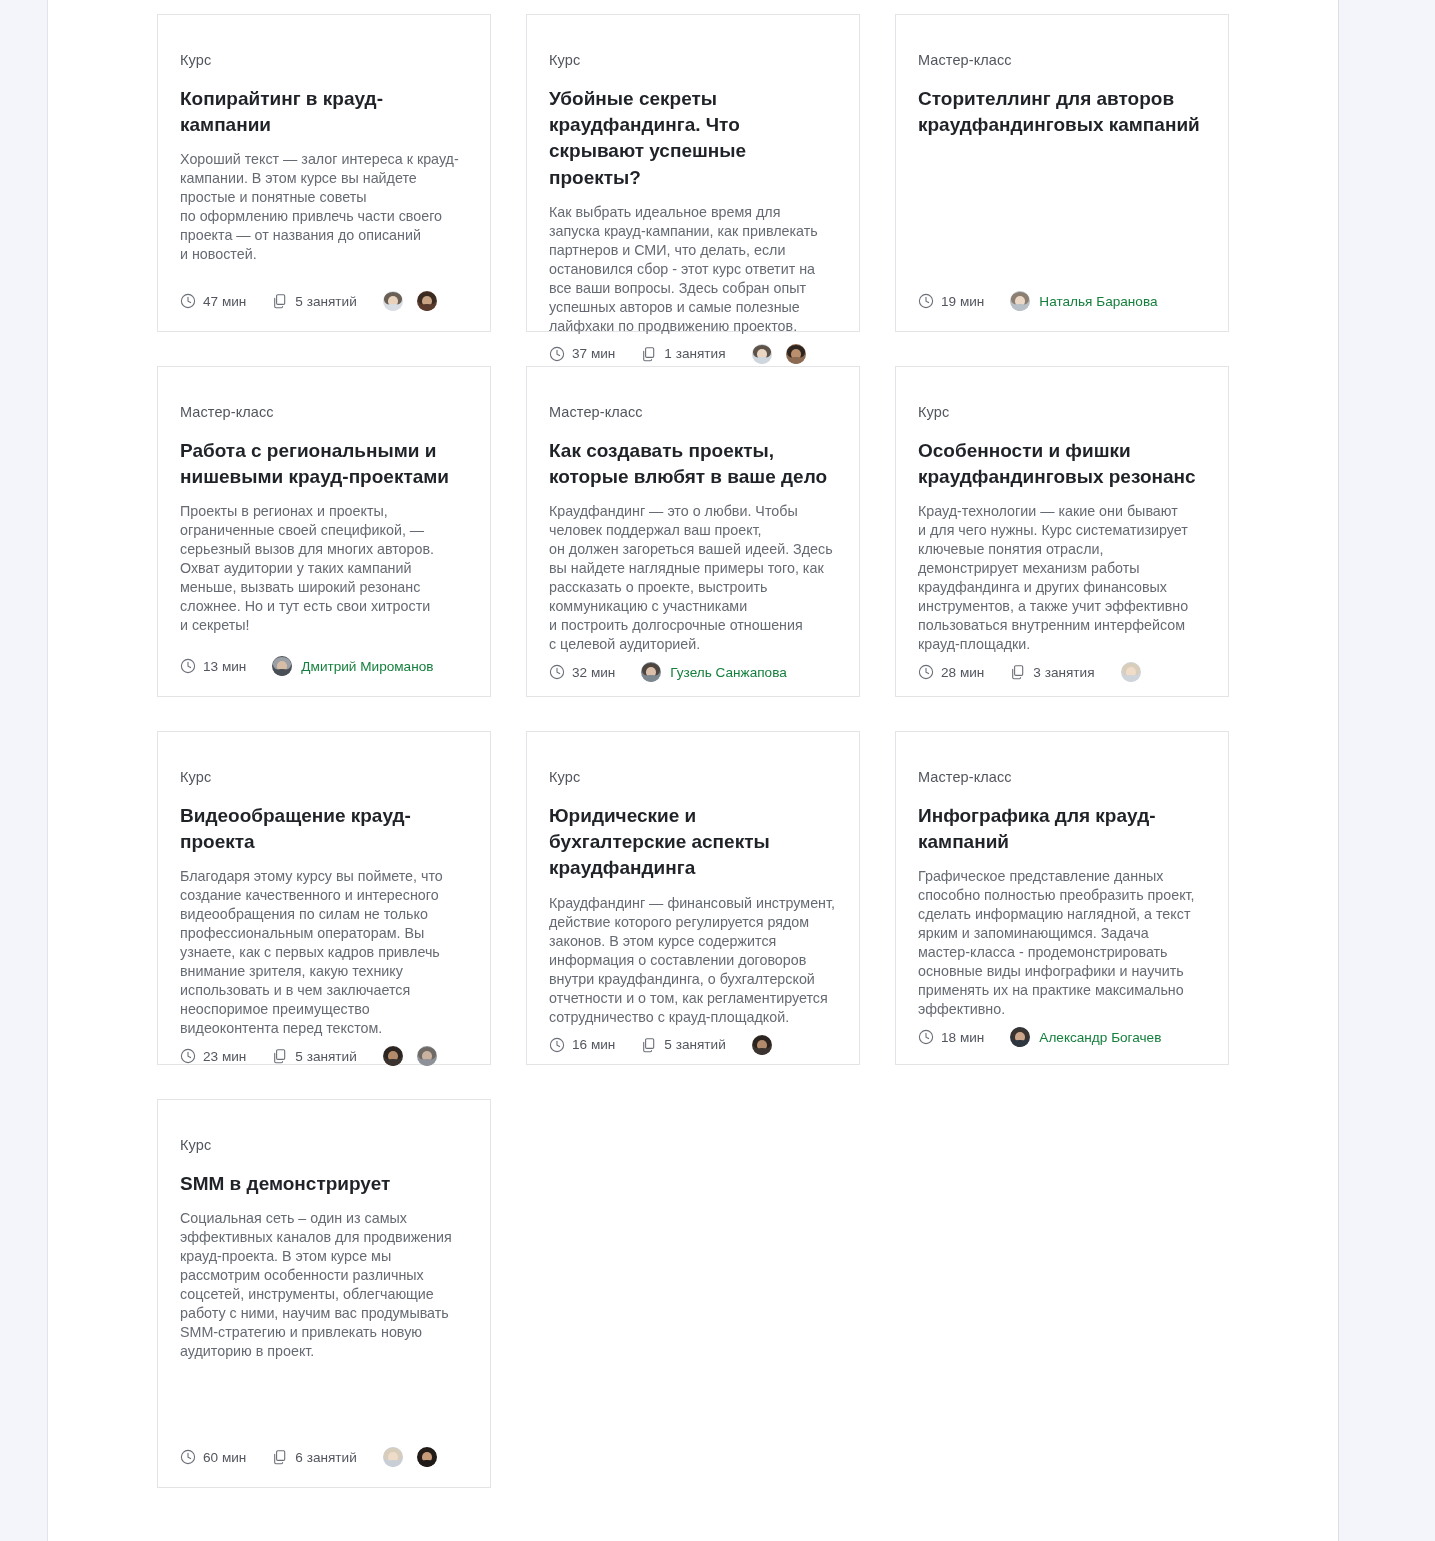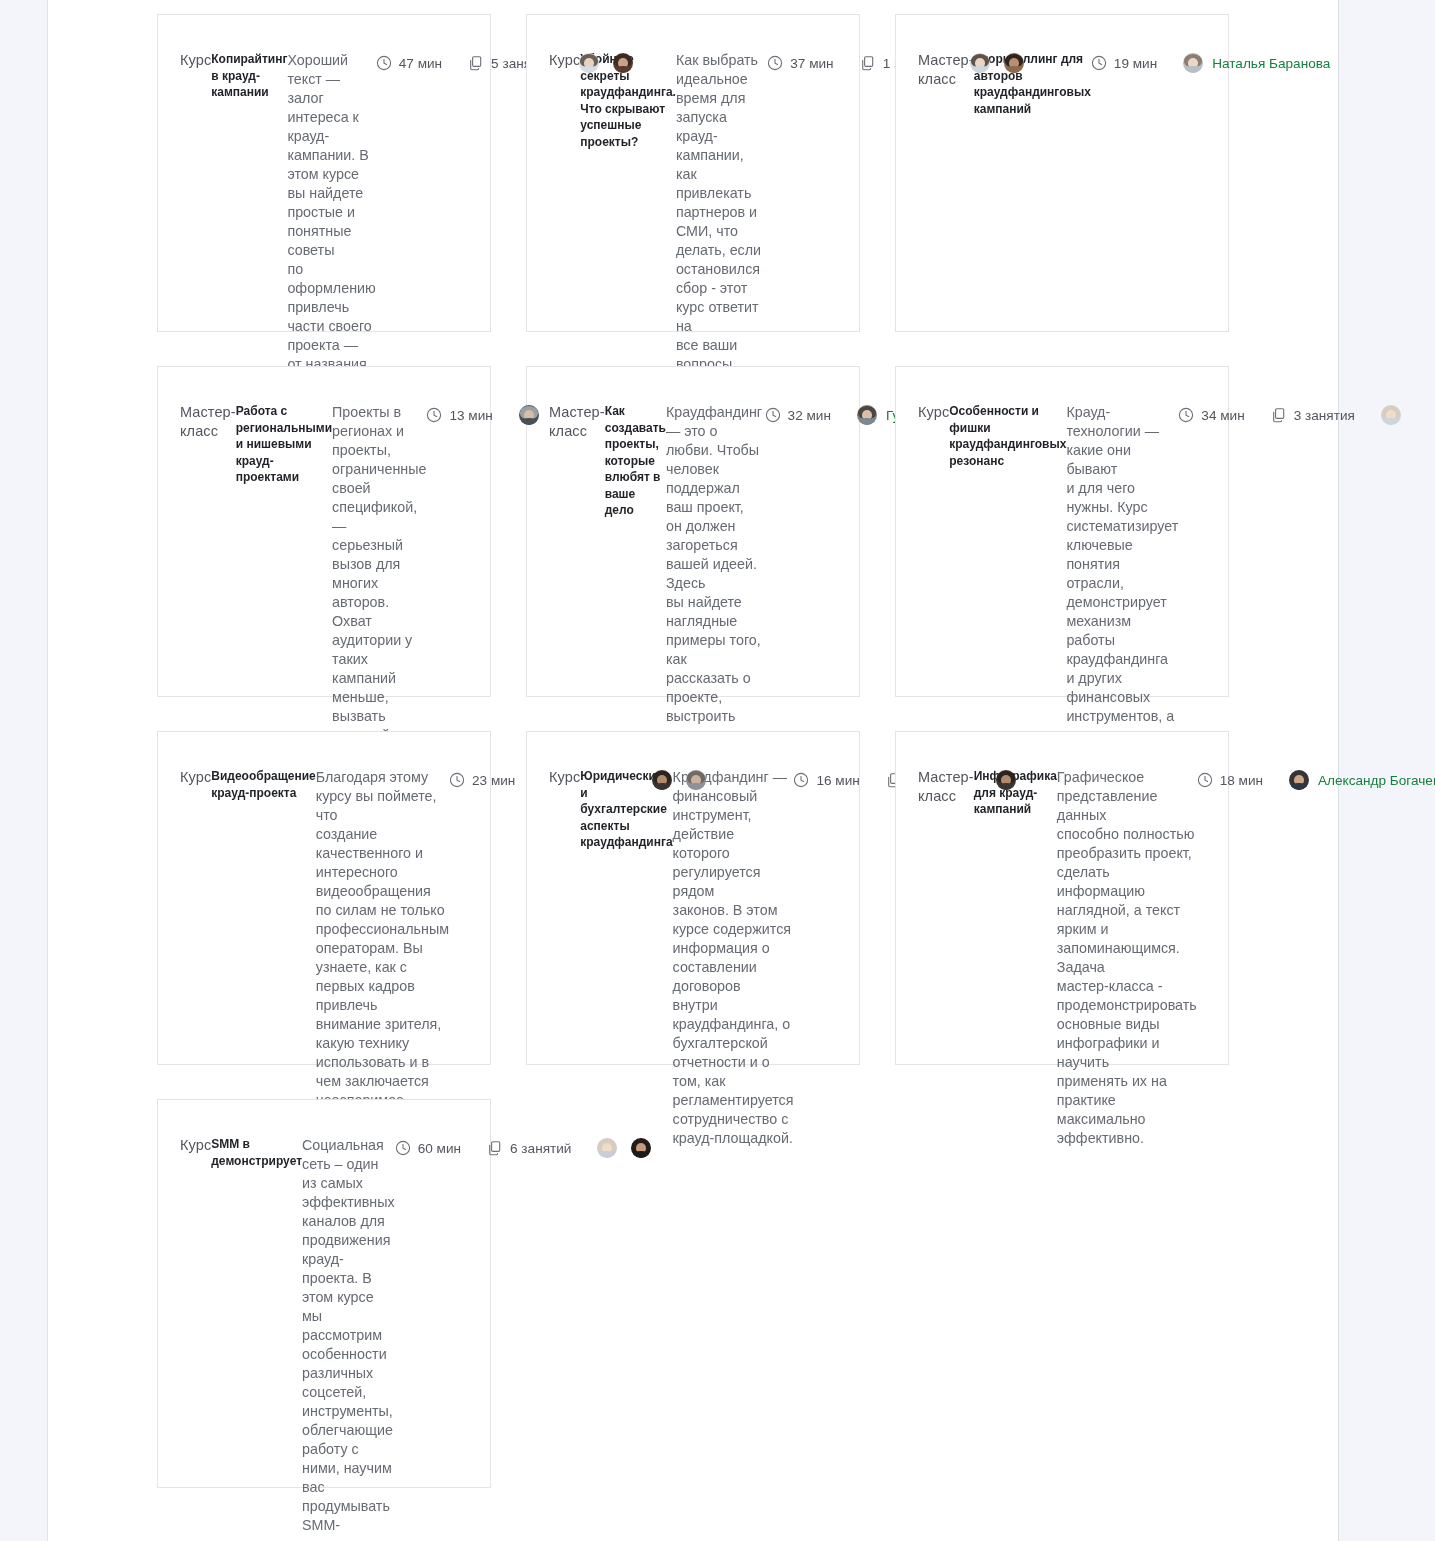--- a/index.html
+++ b/index.html
@@ -33,36 +33,36 @@
     gap: 34px 35px;
     align-content: flex-start;
   }
 
   .card {
     width: 334px;
     background: #ffffff;
     border: 1px solid #e4e4e6;
     padding: 36px 22px 18px 22px;
     display: flex;
-    flex-direction: row;
+    flex-direction: column;
   }
   .card.h1 { height: 318px; }
   .card.h2 { height: 331px; }
   .card.h3 { height: 334px; }
   .card.h4 { height: 389px; }
 
   .kicker {
     font-size: 14.5px;
     color: #53565e;
     line-height: 1.3;
     margin: 0 0 16px 0;
     letter-spacing: .1px;
   }
   .title {
-    font-size: 12px;
+    font-size: 19px;
     font-weight: bold;
     color: #1f2227;
     line-height: 1.38;
     margin: 0 0 12px 0;
   }
   .desc {
     font-size: 14.3px;
     color: #666a72;
     line-height: 1.33;
     margin: 0;
@@ -312,21 +312,21 @@
 крауд-площадки.</div>
         <div class="spacer"></div>
         <div class="meta">
           <div class="meta-item">
             <span>
               <svg width="16" height="16" viewBox="0 0 16 16" fill="none">
                 <circle cx="8" cy="8" r="6.6" stroke="#6b6f77" stroke-width="1.1"></circle>
                 <path d="M8 4.3V8.2L10.6 9.6" stroke="#6b6f77" stroke-width="1.1" stroke-linecap="round"></path>
               </svg>
             </span>
-            <span>34 мин</span>
+            <span>28 мин</span>
           </div>
           <div class="meta-item">
             <span>
               <svg width="16" height="16" viewBox="0 0 16 16" fill="none">
                 <rect x="4.6" y="1.8" width="8.1" height="9.6" rx="1.2" stroke="#6b6f77" stroke-width="1.1"></rect>
                 <path d="M10.6 13.6a1.2 1.2 0 0 1-1.2 1.2H3.9a1.2 1.2 0 0 1-1.2-1.2V5.4" stroke="#6b6f77" stroke-width="1.1" stroke-linecap="round"></path>
               </svg>
             </span>
             <span>3 занятия</span>
           </div>

